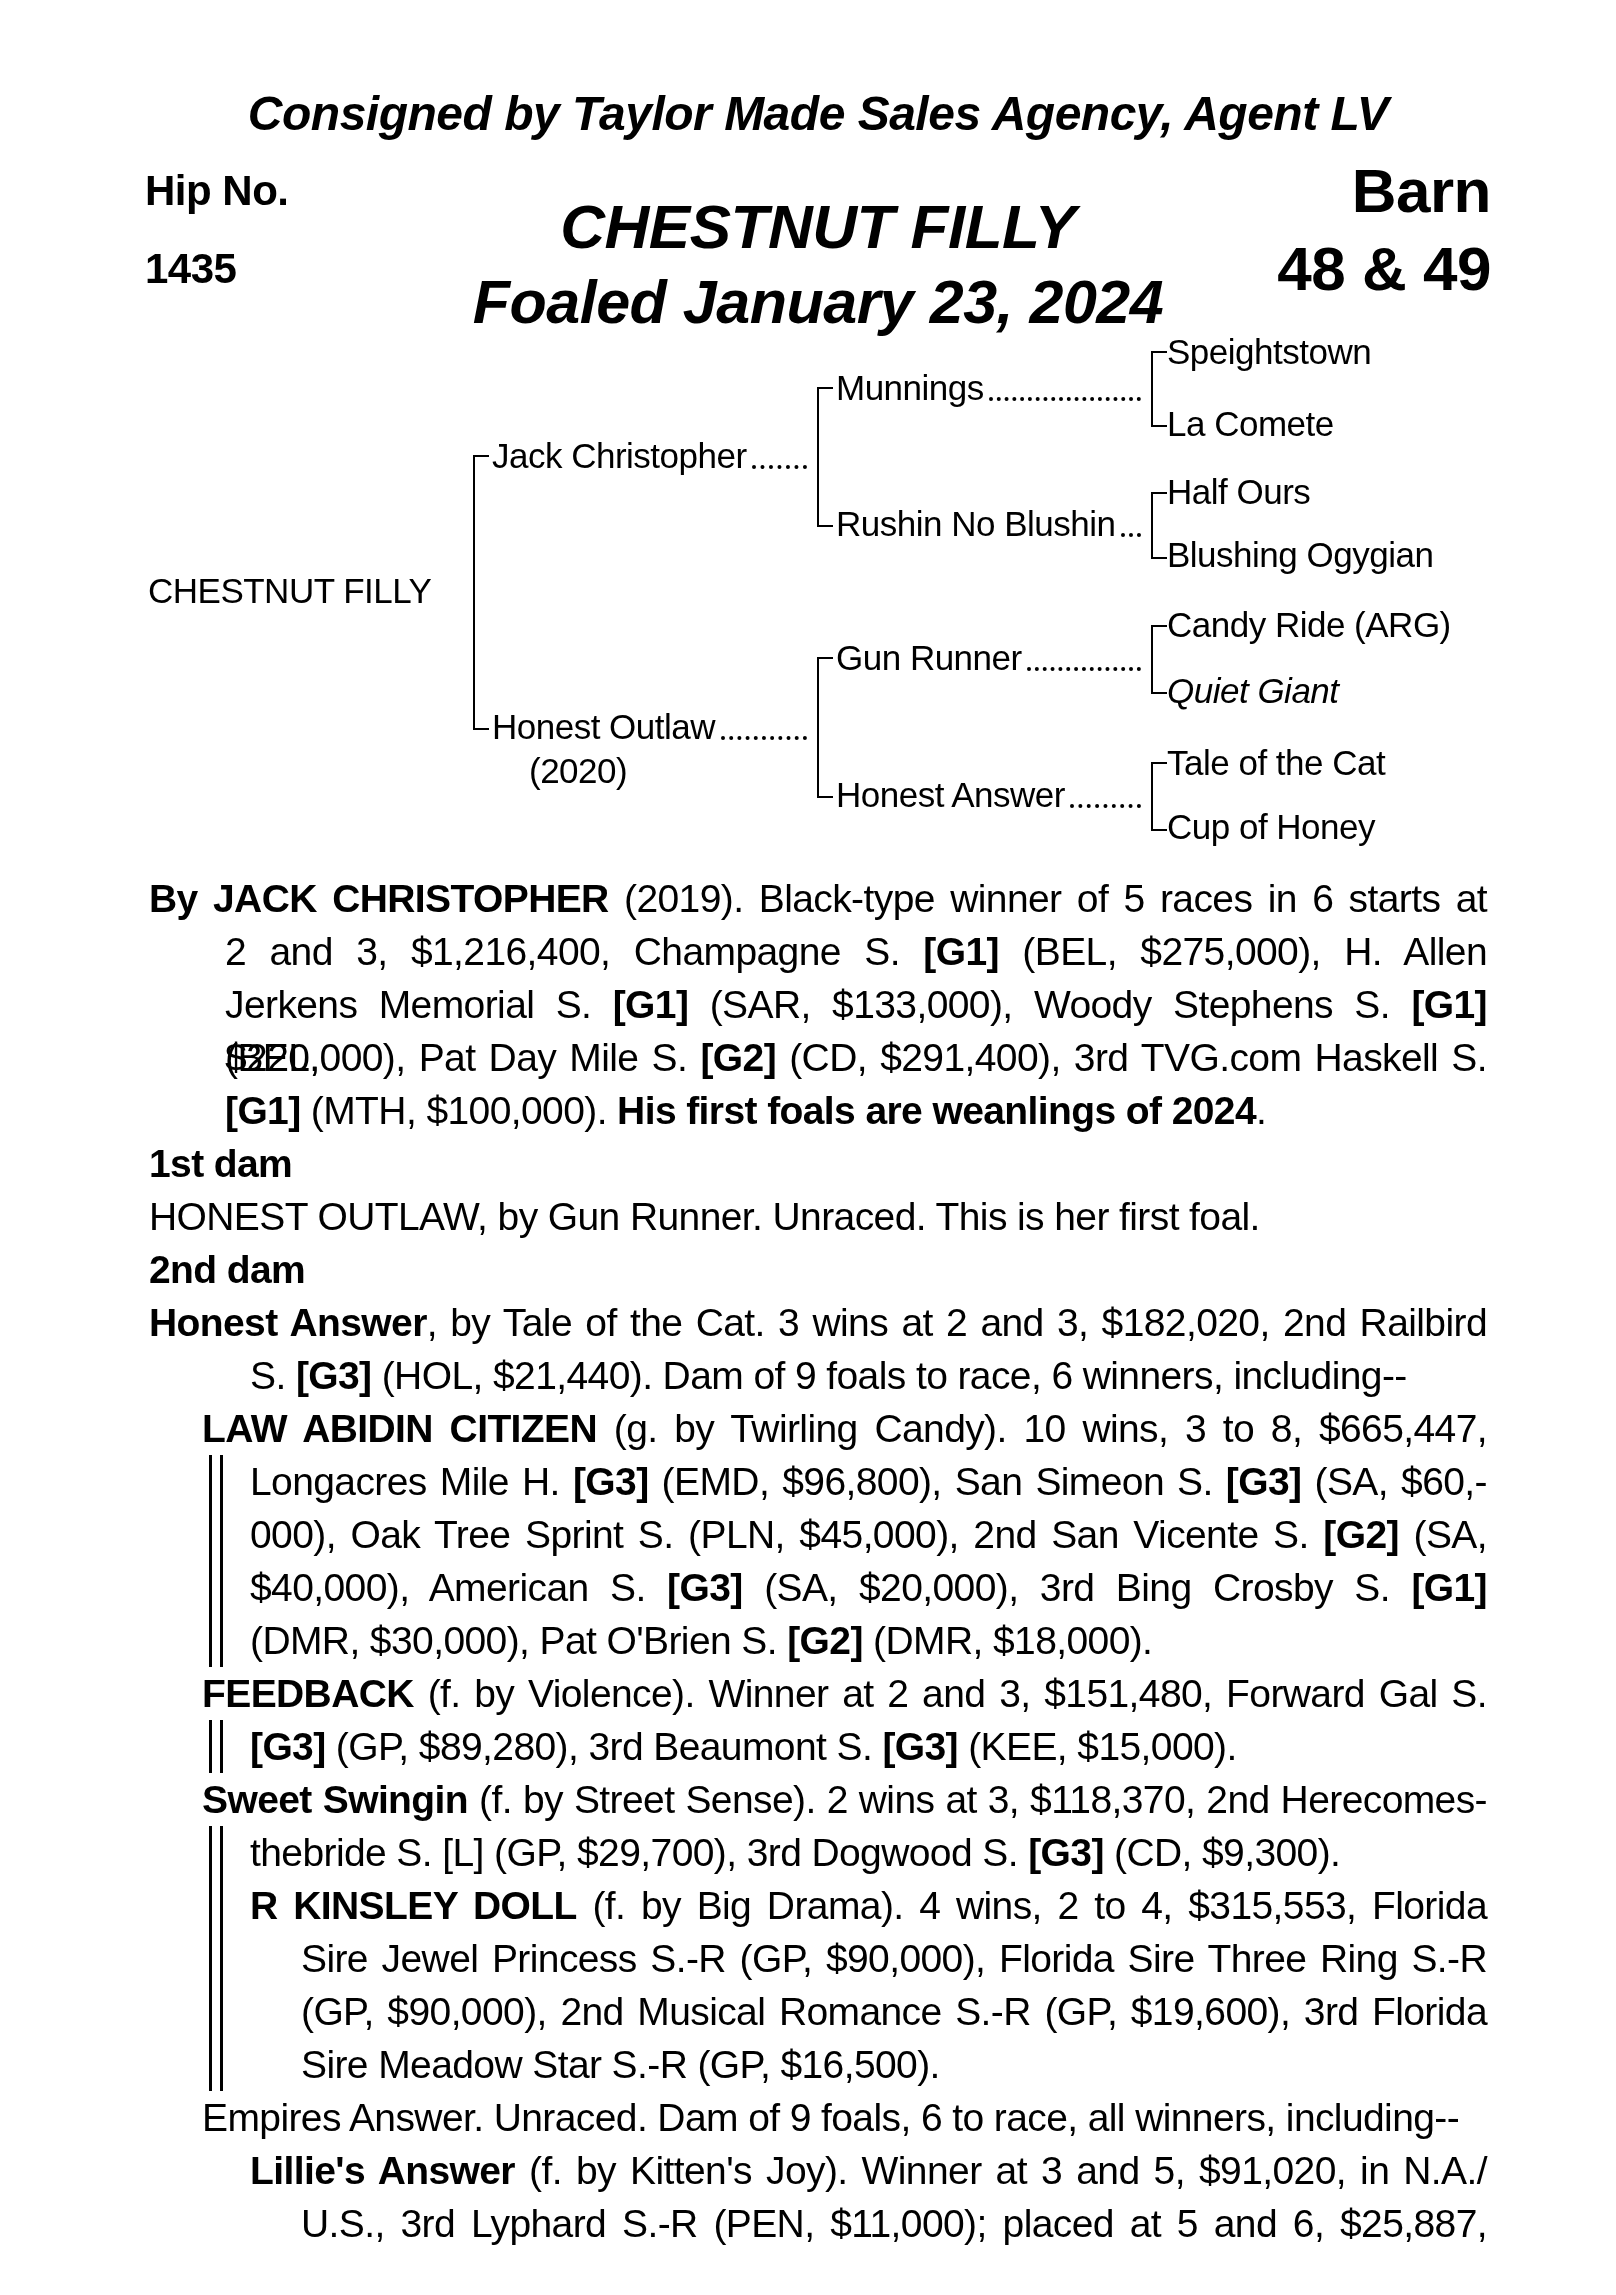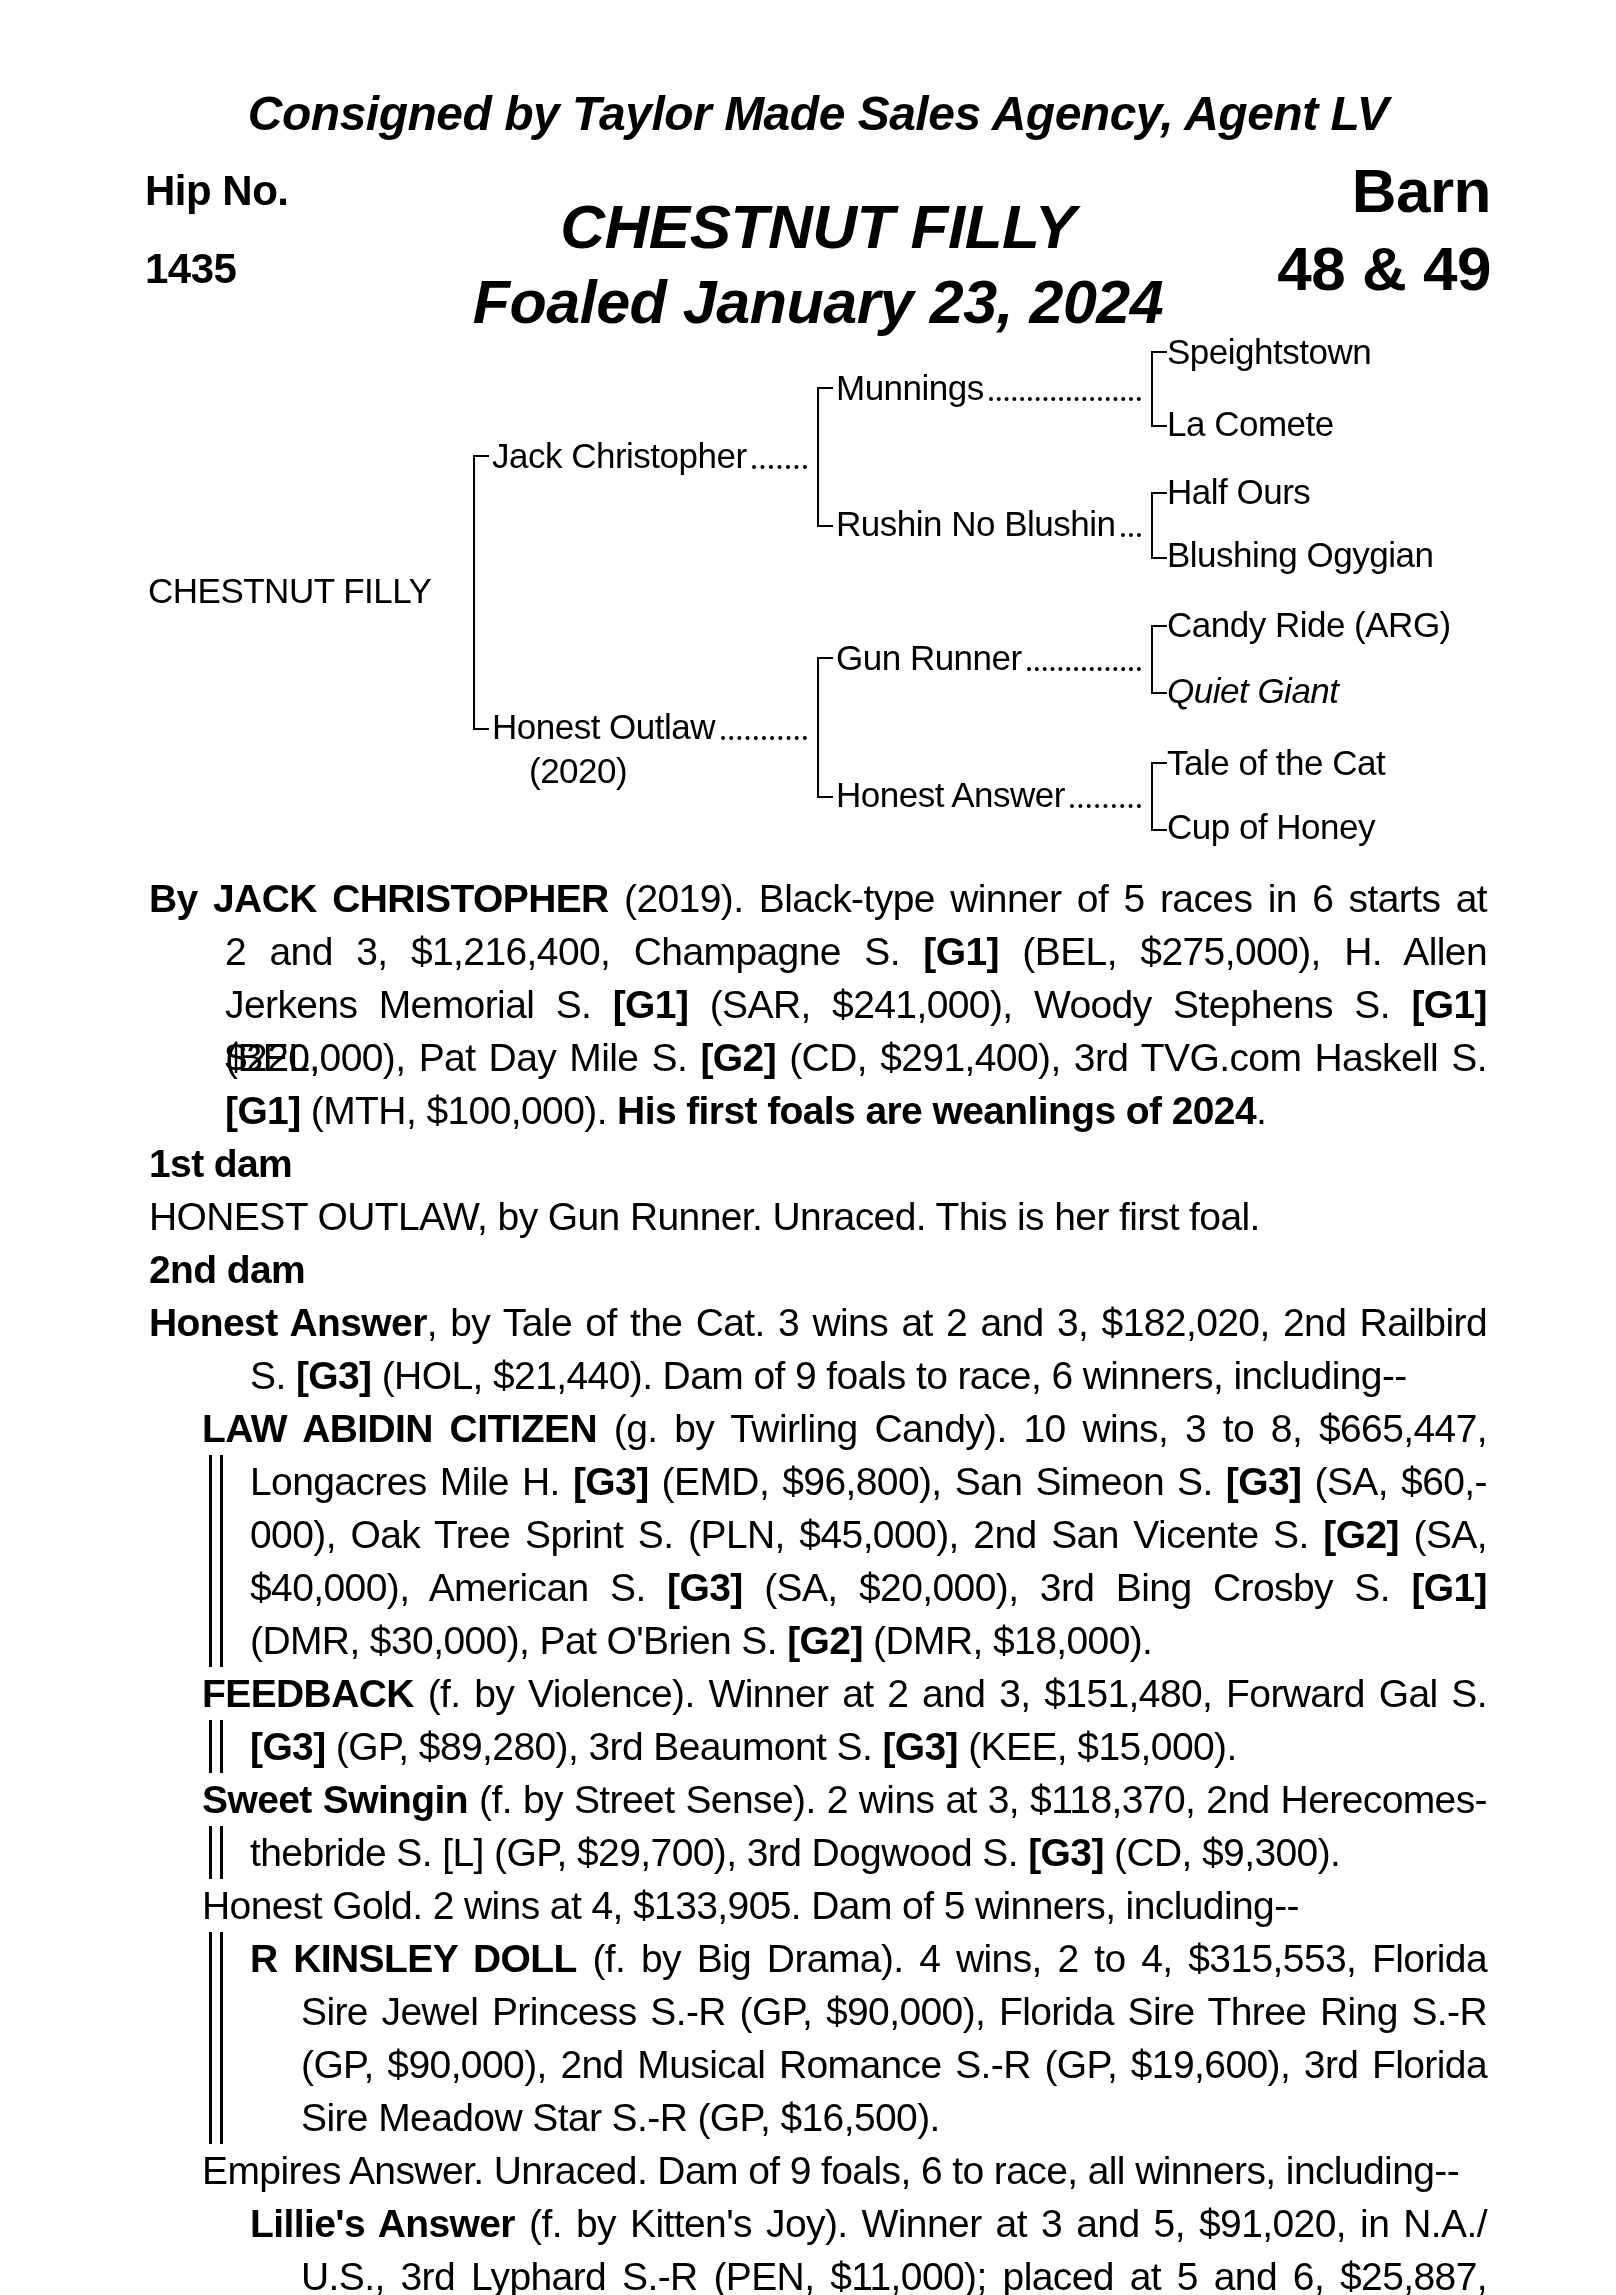--- a/index.html
+++ b/index.html
@@ -115,38 +115,37 @@
     <div class="brk" style="left:817px;top:657px;height:137px;"></div>
     <div class="brk" style="left:1151px;top:351px;height:72px;"></div>
     <div class="brk" style="left:1151px;top:492px;height:63px;"></div>
     <div class="brk" style="left:1151px;top:625px;height:65px;"></div>
     <div class="brk" style="left:1151px;top:762px;height:65px;"></div>
   </div>
 
   <div class="bodytext">
       <div class="bl j" style="padding-left: 0px;"><b>By JACK CHRISTOPHER</b><span> (2019). Black-type winner of 5 races in 6 starts at</span></div>
       <div class="bl j" style="padding-left: 76px;"><span>2 and 3, $1,216,400, Champagne S. </span><b>[G1]</b><span> (BEL, $275,000), H. Allen</span></div>
-      <div class="bl j" style="padding-left: 76px;"><span>Jerkens Memorial S. </span><b>[G1]</b><span> (SAR, $241,000), Woody Stephens S. </span><b>[G1]</b><span> (BEL,</span></div>
+      <div class="bl j" style="padding-left: 76px;"><span>Jerkens Memorial S. </span><b>[G1]</b><span> (SAR, $133,000), Woody Stephens S. </span><b>[G1]</b><span> (BEL,</span></div>
       <div class="bl j" style="padding-left: 76px;"><span>$220,000), Pat Day Mile S. </span><b>[G2]</b><span> (CD, $291,400), 3rd TVG.com Haskell S.</span></div>
       <div class="bl l" style="padding-left: 76px;"><b>[G1]</b><span> (MTH, $100,000). </span><b>His first foals are weanlings of 2024</b><span>.</span></div>
       <div class="bl l" style="padding-left: 0px;"><b>1st dam</b></div>
       <div class="bl l" style="padding-left: 0px;"><span>HONEST OUTLAW, by Gun Runner. Unraced. This is her first foal.</span></div>
       <div class="bl l" style="padding-left: 0px;"><b>2nd dam</b></div>
       <div class="bl j" style="padding-left: 0px;"><b>Honest Answer</b><span>, by Tale of the Cat. 3 wins at 2 and 3, $182,020, 2nd Railbird</span></div>
       <div class="bl l" style="padding-left: 101px;"><span>S. </span><b>[G3]</b><span> (HOL, $21,440). Dam of 9 foals to race, 6 winners, including--</span></div>
       <div class="bl j" style="padding-left: 53px;"><b>LAW ABIDIN CITIZEN</b><span> (g. by Twirling Candy). 10 wins, 3 to 8, $665,447,</span></div>
       <div class="bl j" style="padding-left: 101px;"><span class="bars"></span><span>Longacres Mile H. </span><b>[G3]</b><span> (EMD, $96,800), San Simeon S. </span><b>[G3]</b><span> (SA, $60,-</span></div>
       <div class="bl j" style="padding-left: 101px;"><span class="bars"></span><span>000), Oak Tree Sprint S. (PLN, $45,000), 2nd San Vicente S. </span><b>[G2]</b><span> (SA,</span></div>
       <div class="bl j" style="padding-left: 101px;"><span class="bars"></span><span>$40,000), American S. </span><b>[G3]</b><span> (SA, $20,000), 3rd Bing Crosby S. </span><b>[G1]</b></div>
       <div class="bl l" style="padding-left: 101px;"><span class="bars"></span><span>(DMR, $30,000), Pat O'Brien S. </span><b>[G2]</b><span> (DMR, $18,000).</span></div>
       <div class="bl j" style="padding-left: 53px;"><b>FEEDBACK</b><span> (f. by Violence). Winner at 2 and 3, $151,480, Forward Gal S.</span></div>
       <div class="bl l" style="padding-left: 101px;"><span class="bars"></span><b>[G3]</b><span> (GP, $89,280), 3rd Beaumont S. </span><b>[G3]</b><span> (KEE, $15,000).</span></div>
       <div class="bl j" style="padding-left: 53px;"><b>Sweet Swingin</b><span> (f. by Street Sense). 2 wins at 3, $118,370, 2nd Herecomes-</span></div>
       <div class="bl l" style="padding-left: 101px;"><span class="bars"></span><span>thebride S. [L] (GP, $29,700), 3rd Dogwood S. </span><b>[G3]</b><span> (CD, $9,300).</span></div>
-      <div class="bl l" style="padding-left: 53px;"><span>Honest Gold. 2 wins at 4, $133,905. Dam of 5 winners, including--</span></div>
       <div class="bl j" style="padding-left: 101px;"><span class="bars"></span><b>R KINSLEY DOLL</b><span> (f. by Big Drama). 4 wins, 2 to 4, $315,553, Florida</span></div>
       <div class="bl j" style="padding-left: 152px;"><span class="bars"></span><span>Sire Jewel Princess S.-R (GP, $90,000), Florida Sire Three Ring S.-R</span></div>
       <div class="bl j" style="padding-left: 152px;"><span class="bars"></span><span>(GP, $90,000), 2nd Musical Romance S.-R (GP, $19,600), 3rd Florida</span></div>
       <div class="bl l" style="padding-left: 152px;"><span class="bars"></span><span>Sire Meadow Star S.-R (GP, $16,500).</span></div>
       <div class="bl l" style="padding-left: 53px;"><span>Empires Answer. Unraced. Dam of 9 foals, 6 to race, all winners, including--</span></div>
       <div class="bl j" style="padding-left: 101px;"><b>Lillie's Answer</b><span> (f. by Kitten's Joy). Winner at 3 and 5, $91,020, in N.A./</span></div>
       <div class="bl j" style="padding-left: 152px;"><span>U.S., 3rd Lyphard S.-R (PEN, $11,000); placed at 5 and 6, $25,887,</span></div>
     </div>
 
 </div>

